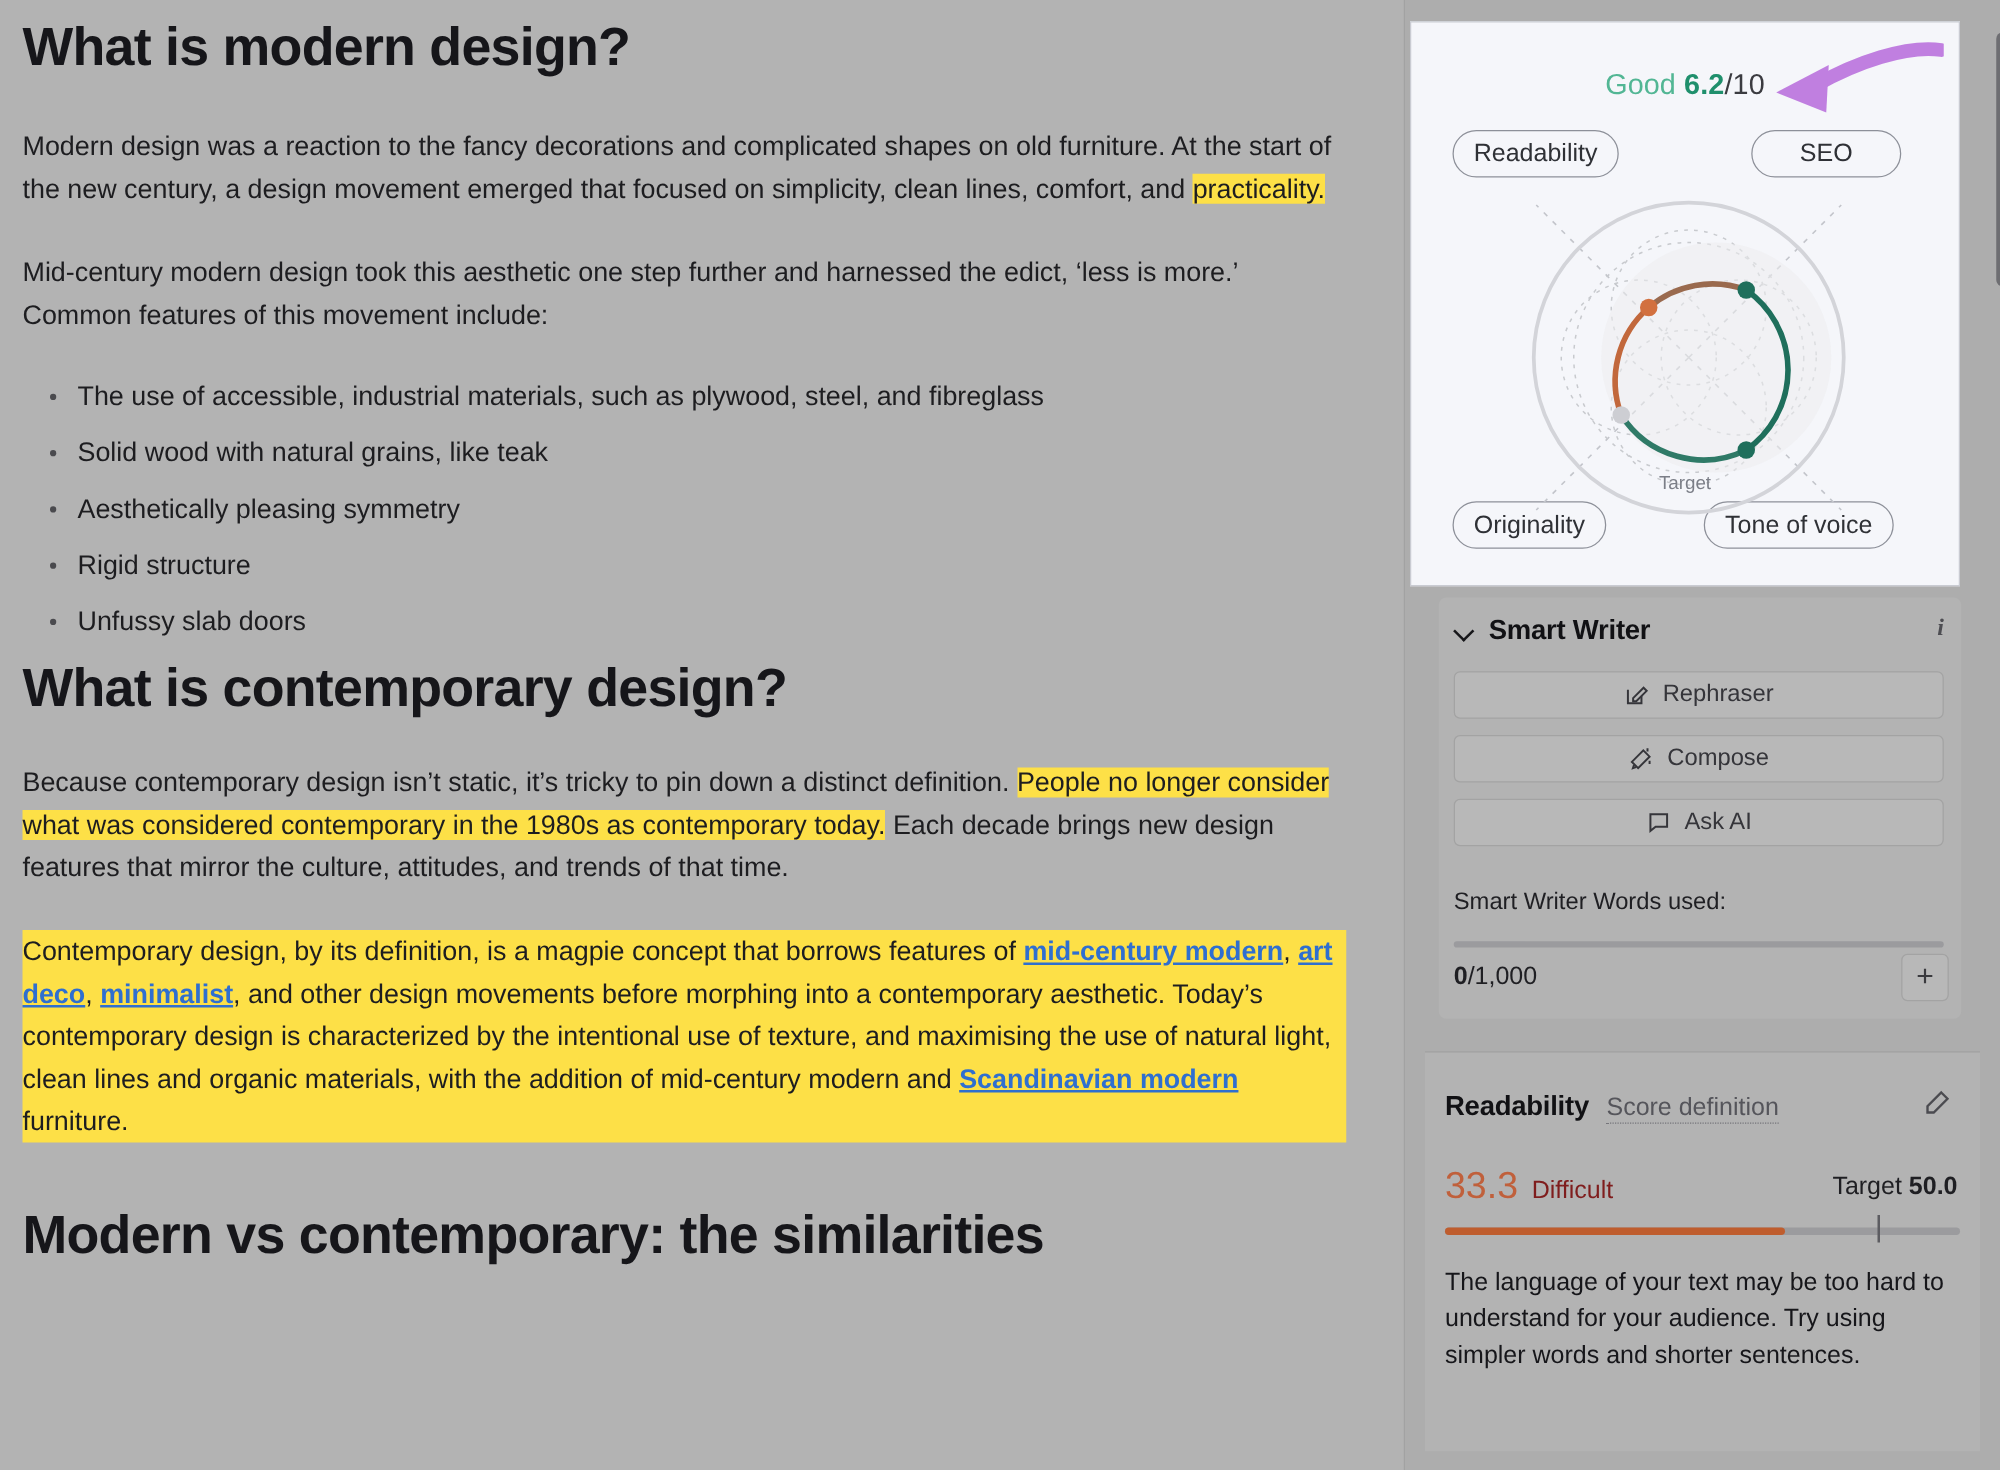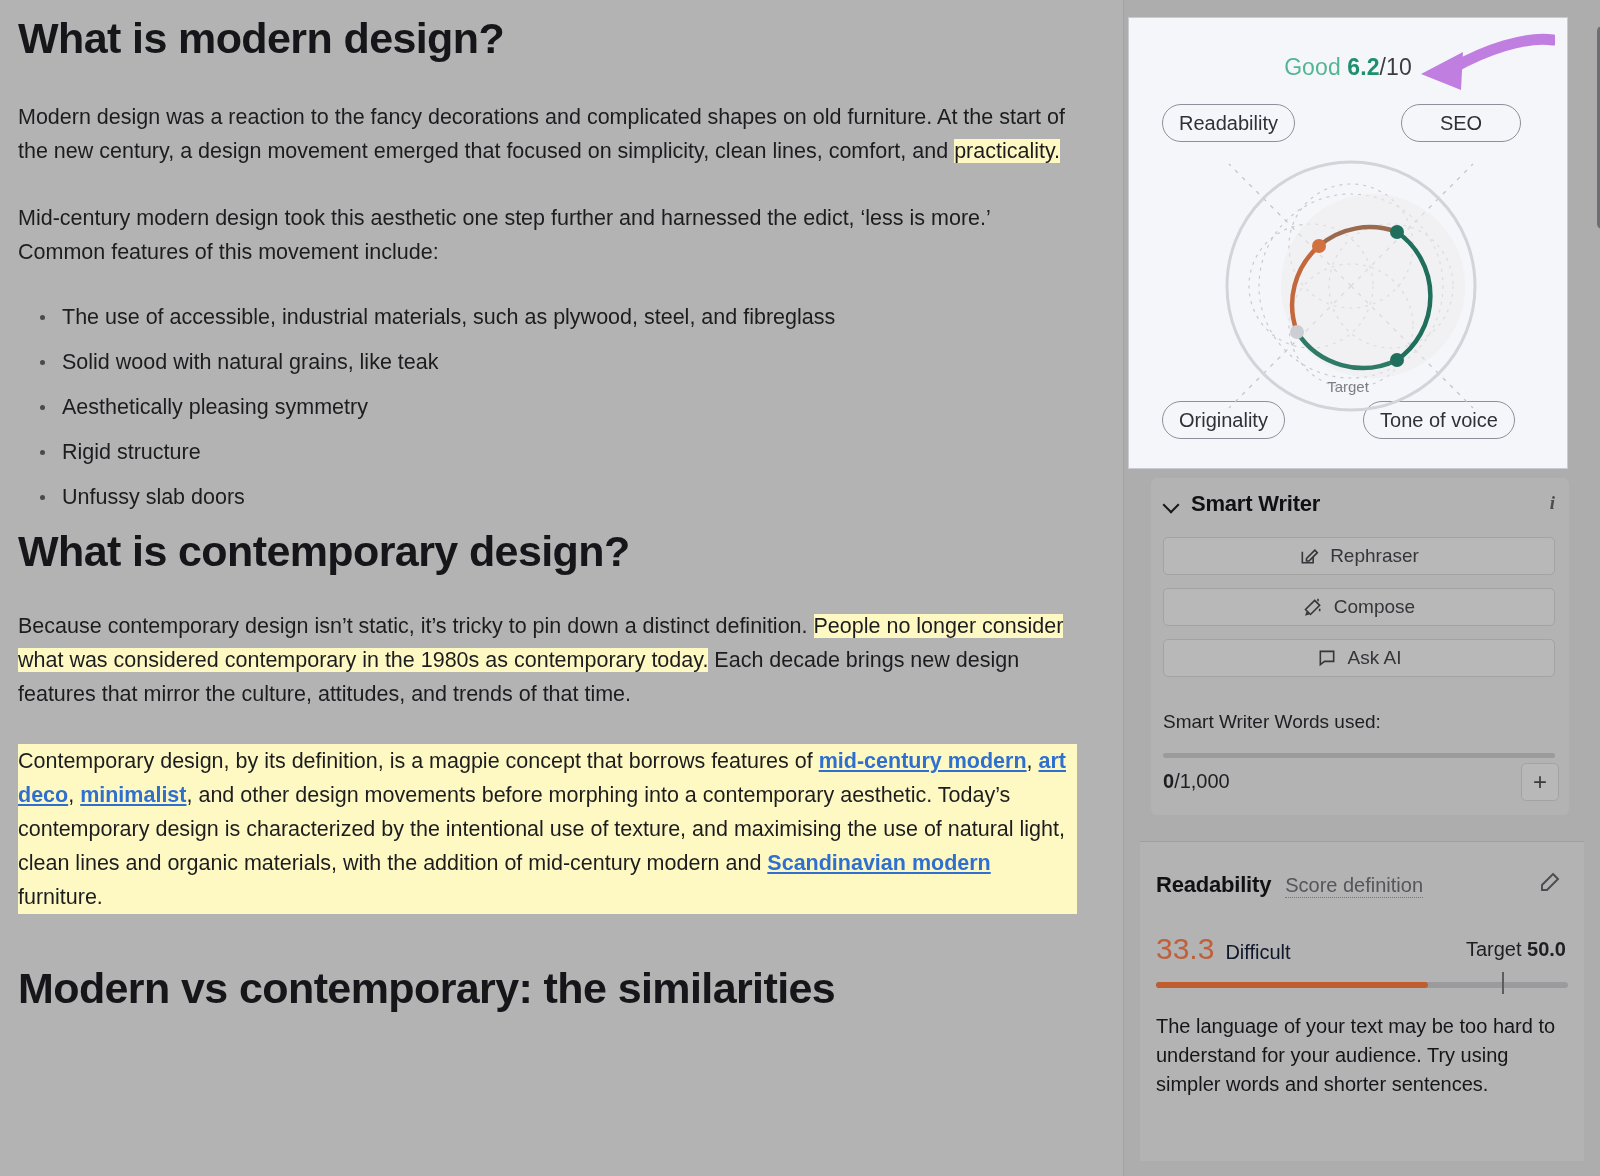--- a/index.html
+++ b/index.html
@@ -48,21 +48,21 @@
     margin-bottom: 15px;
   }
   ul.doc-list li::before {
     content: "";
     position: absolute;
     left: 22px; top: 13px;
     width: 5px; height: 5px;
     border-radius: 50%;
     background: #4a4a4e;
   }
-  .hl { background: #fef9c3; }
+  .hl { background: #fde047; }
   .lnk { color: #2f6fd0; font-weight: 700; }
 
   
   .side {
     position: relative;
     width: 476px; height: 1176px;
     background: #adadad;
   }
   .score-card {
     position: absolute;
@@ -201,21 +201,21 @@
   .rd-def {
     font-size: 20px; color: #55555b;
     border-bottom: 1px dotted #75757b;
   }
   .rd-pencil { position: absolute; right: 22px; top: 28px; }
   .rd-score {
     position: absolute; left: 16px; top: 90px;
     display: flex; align-items: baseline; gap: 11px;
   }
   .rd-val { font-size: 30px; color: #c0603b; }
-  .rd-lab { font-size: 20px; color: #0f172a; }
+  .rd-lab { font-size: 20px; color: #7f1d1d; }
   .rd-target {
     position: absolute; right: 18px; top: 96px;
     font-size: 20px; color: #1f1f23;
   }
   .rd-target b { font-weight: 700; }
   .rd-bar {
     position: absolute; left: 16px; top: 140px;
     width: 412px; height: 6px; border-radius: 3px;
     background: #9b9b9e;
   }

